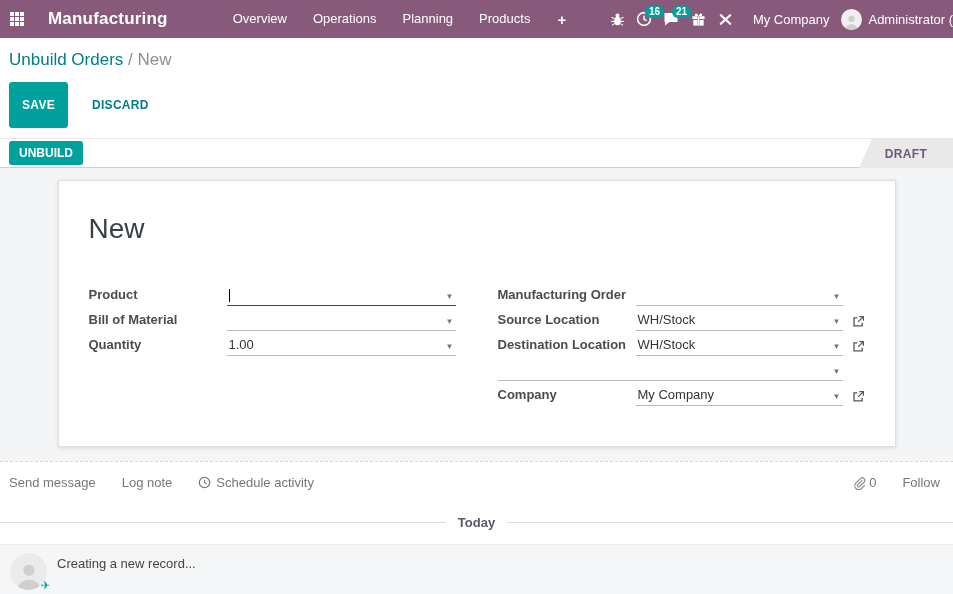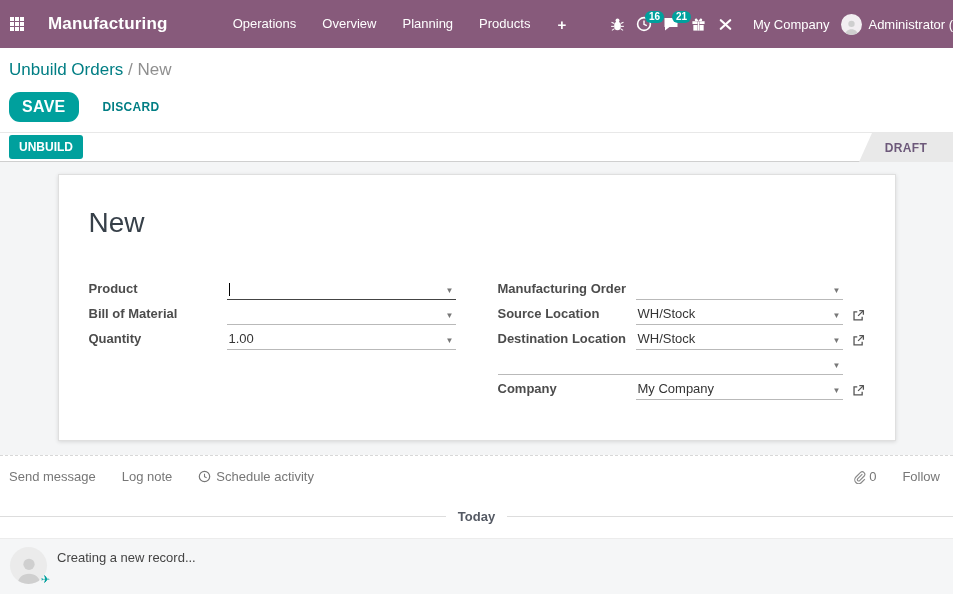--- a/index.html
+++ b/index.html
@@ -6,42 +6,42 @@
     --nav-bg:#875A7B; --accent:#00A09D; --link:#017E84; --status-text:#6d597a;
     --content-bg:#f4f5f6;
   }
   *{box-sizing:border-box;}
   html,body{margin:0;padding:0;}
   body{
     width:953px;height:594px;overflow:hidden;background:#fff;
     font-family:"Liberation Sans","DejaVu Sans",sans-serif;color:#4c4c4c;font-size:13px;
   }
   
-  .topnav{height:48px;background:var(--nav-bg);display:flex;align-items:center;color:#fff;white-space:nowrap;}
+  .topnav{height:38px;background:var(--nav-bg);display:flex;align-items:center;color:#fff;white-space:nowrap;}
   .apps-btn{width:34px;height:32px;display:flex;align-items:center;justify-content:center;cursor:pointer;}
   .grid-icon{display:grid;grid-template-columns:repeat(3,4px);grid-template-rows:repeat(3,4px);gap:1px;}
   .grid-icon span{background:#fff;}
   .app-title{font-size:17px;font-weight:bold;margin:0 0 0 14px;letter-spacing:.2px;}
   .nav-menu{display:flex;margin-left:52px;}
   .nav-menu .nav-item{padding:0 13px;line-height:32px;cursor:pointer;}
   .nav-plus{padding:0 14px;font-size:15px;font-weight:bold;cursor:pointer;}
   .nav-spacer{flex:1;}
   .systray{display:flex;align-items:center;}
   .tray-icon{position:relative;width:27px;height:32px;display:flex;align-items:center;justify-content:center;cursor:pointer;}
   .tray-badge{position:absolute;top:3px;left:14px;background:var(--accent);color:#fff;font-size:10px;font-weight:bold;border-radius:8px;padding:1px 4px;line-height:10px;}
   .nav-company{margin:0 12px 0 14px;cursor:pointer;}
   .nav-user{display:flex;align-items:center;cursor:pointer;overflow:hidden;}
   .nav-avatar{width:21px;height:21px;border-radius:50%;background:#f2eef1;display:flex;align-items:flex-end;justify-content:center;overflow:hidden;margin-right:6px;flex:none;}
   
   .breadcrumb-row{padding:12px 9px 4px;}
   .breadcrumb{font-size:17px;}
   .breadcrumb .bc-link{color:var(--link);cursor:pointer;}
   .breadcrumb .bc-sep,.breadcrumb .bc-current{color:#8f8f8f;}
   .actions-row{padding:8px 9px 10px;display:flex;align-items:center;}
-  .btn-primary{background:var(--accent);color:#fff;border:none;font-size:16px;font-weight:bold;padding:6px 13px;border-radius:11px;letter-spacing:.3px;cursor:pointer;font-family:inherit;}
+  .btn-primary{background:var(--accent);color:#fff;border:none;font-size:12px;font-weight:bold;padding:16px 13px;border-radius:3px;letter-spacing:.3px;cursor:pointer;font-family:inherit;}
   .btn-link{background:none;border:none;color:var(--link);font-size:12px;font-weight:bold;margin-left:18px;letter-spacing:.3px;cursor:pointer;font-family:inherit;}
   
   .statusbar{height:30px;border-top:1px solid #e8e8e8;border-bottom:1px solid #cfcfcf;display:flex;align-items:center;padding-left:9px;position:relative;background:#fff;}
   .btn-unbuild{background:var(--accent);color:#fff;border:none;font-size:12px;font-weight:bold;padding:5px 10px;border-radius:3px;cursor:pointer;font-family:inherit;}
   .status-arrow{position:absolute;right:0;top:0;height:29px;width:94px;background:#e9e9e9;display:flex;align-items:center;justify-content:center;font-size:12px;font-weight:bold;color:var(--status-text);clip-path:polygon(13px 0,100% 0,100% 100%,0 100%);letter-spacing:.4px;cursor:pointer;}
   
   .content{background:var(--content-bg);padding-top:12px;}
   .sheet{width:838px;margin:0 auto;background:#fff;border:1px solid #dfdfdf;box-shadow:0 1px 4px rgba(0,0,0,.12);min-height:256px;padding:24px 30px 40px;}
   .record-title{font-size:28px;font-weight:normal;color:#374049;margin:8px 0 36px;}
   .form-grid{display:flex;gap:42px;}
@@ -89,22 +89,22 @@
         <span></span>
         <span></span>
         <span></span>
         <span></span>
         <span></span>
         <span></span>
     </div>
   </div>
   <div class="app-title">Manufacturing</div>
   <div class="nav-menu">
+    <div class="nav-item">Overview</div>
     <div class="nav-item">Operations</div>
-    <div class="nav-item">Overview</div>
     <div class="nav-item">Planning</div>
     <div class="nav-item">Products</div>
   </div>
   <div class="nav-plus">+</div>
   <div class="nav-spacer"></div>
   <div class="systray">
     <div class="tray-icon">
       <svg width="15" height="15" viewBox="0 0 16 16" fill="#fff">
           <ellipse cx="8" cy="9.5" rx="3.6" ry="4.5"></ellipse>
           <circle cx="8" cy="3.6" r="2.1"></circle>

